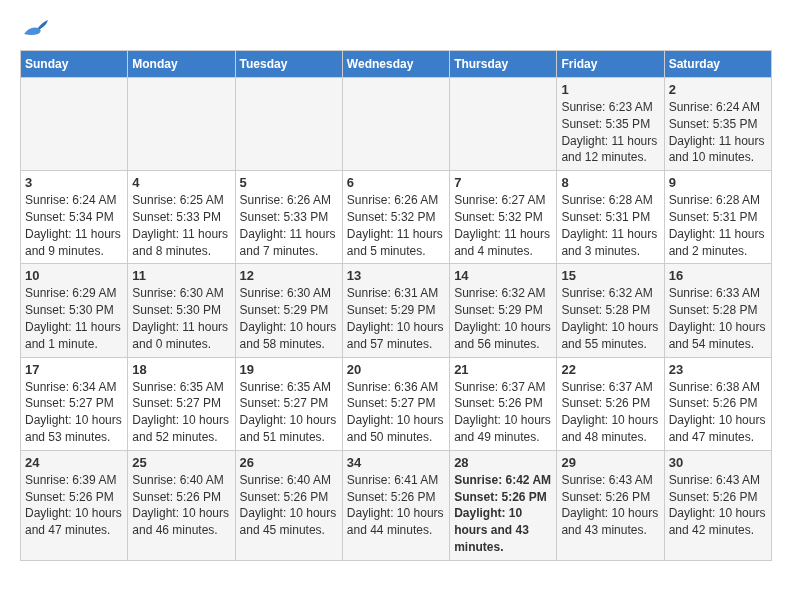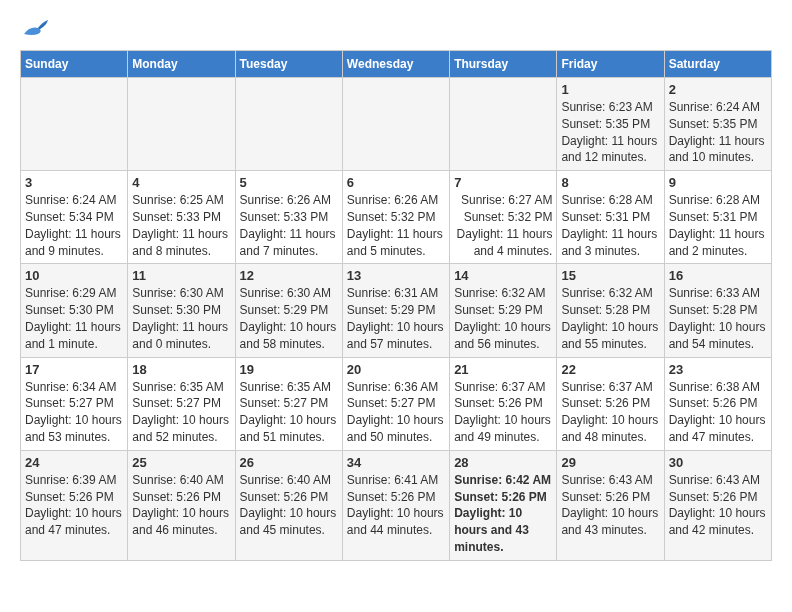--- a/index.html
+++ b/index.html
@@ -150,21 +150,21 @@
 Daylight: 11 hours and 7 minutes.</div>
         </td>
         <td>
           <span class="day-number">6</span>
           <div class="day-info" style="white-space: pre-line;">Sunrise: 6:26 AM
 Sunset: 5:32 PM
 Daylight: 11 hours and 5 minutes.</div>
         </td>
         <td>
           <span class="day-number">7</span>
-          <div class="day-info" style="white-space: pre-line; text-align: right;">Sunrise: 6:27 AM
+          <div class="day-info" style="white-space: pre-line;">Sunrise: 6:27 AM
 Sunset: 5:32 PM
 Daylight: 11 hours and 4 minutes.</div>
         </td>
         <td>
           <span class="day-number">8</span>
           <div class="day-info" style="white-space: pre-line;">Sunrise: 6:28 AM
 Sunset: 5:31 PM
 Daylight: 11 hours and 3 minutes.</div>
         </td>
         <td>

